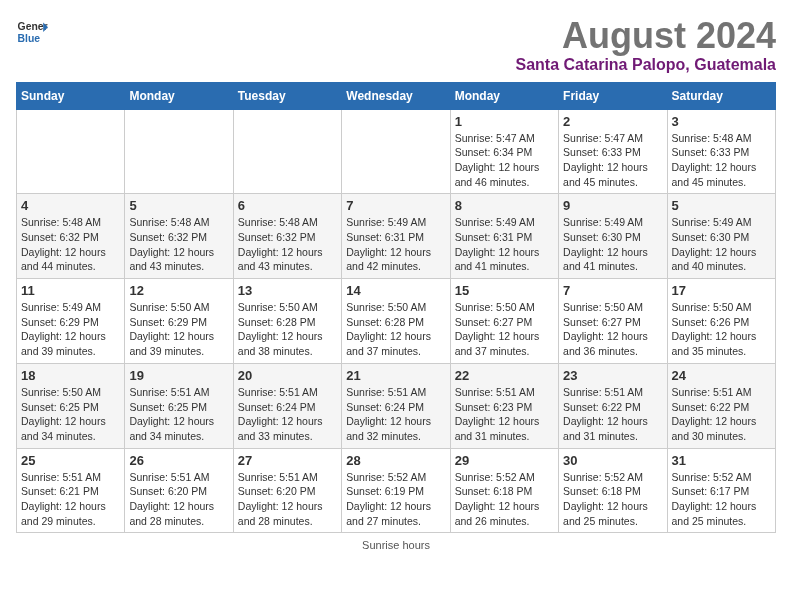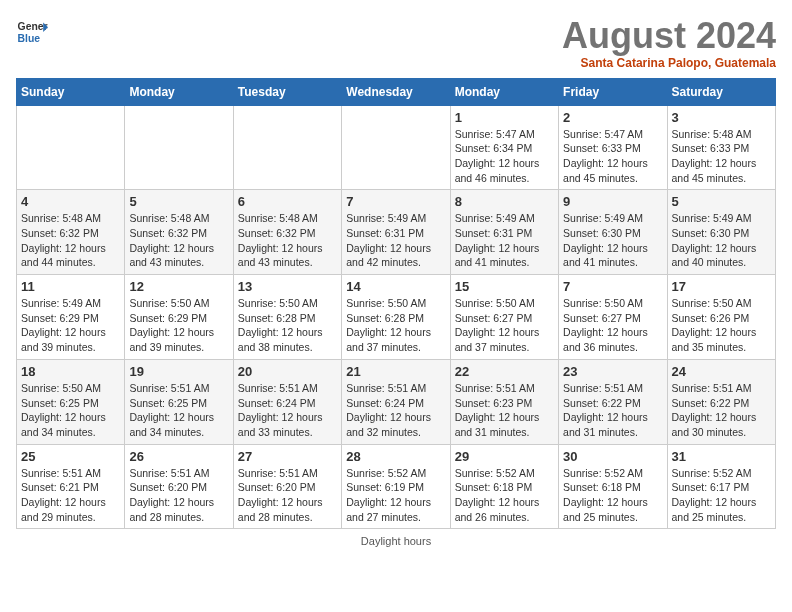--- a/index.html
+++ b/index.html
@@ -28,22 +28,22 @@
     .title-block {
       text-align: right;
     }
     .month-year {
       font-size: 36px;
       font-weight: bold;
       color: #737373;
       line-height: 1.1;
     }
     .location {
-      font-size: 12px;
-      color: #c2410c;
+      font-size: 16px;
+      color: #701a75;
       font-weight: bold;
     }
     .calendar {
       width: 100%;
       border-collapse: collapse;
       font-size: 11px;
       padding-left: 8px;
     }
     .calendar th {
       background-color: #2a6cb0;
@@ -351,14 +351,14 @@
           <div class="day-info" style="white-space: pre-line;">Sunrise: 5:52 AM
 Sunset: 6:17 PM
 Daylight: 12 hours
 and 25 minutes.</div>
         </td>
       </tr>
     </tbody>
 </table>
 
 <div class="footer-note">
-  <span>Daylight hours</span>
+  <span>Sunrise hours</span>
 </div>
 
 </body></html>

